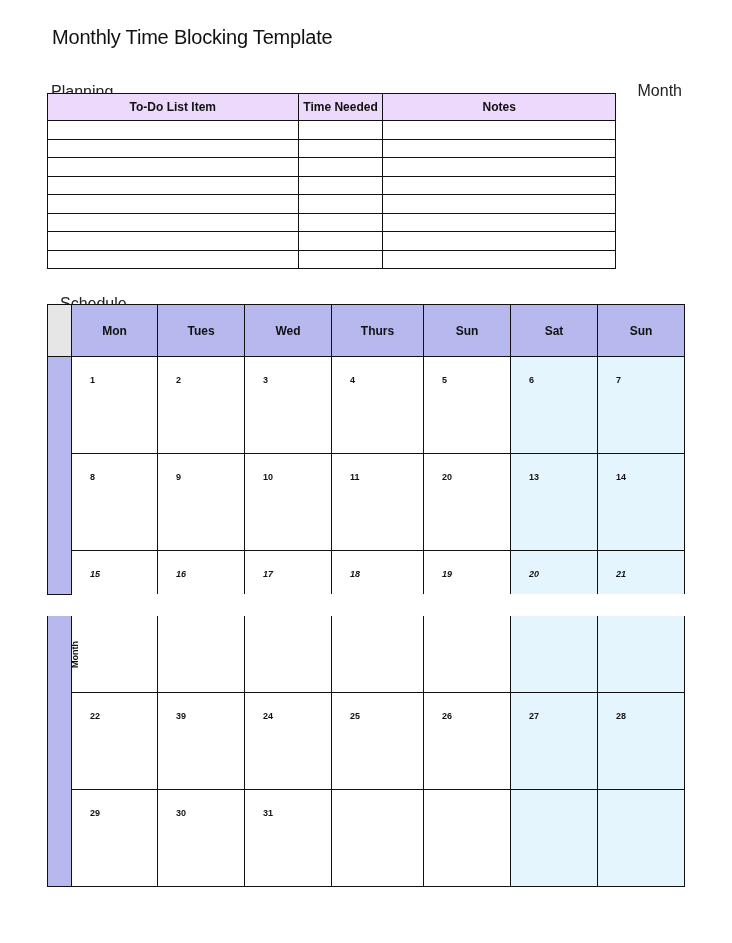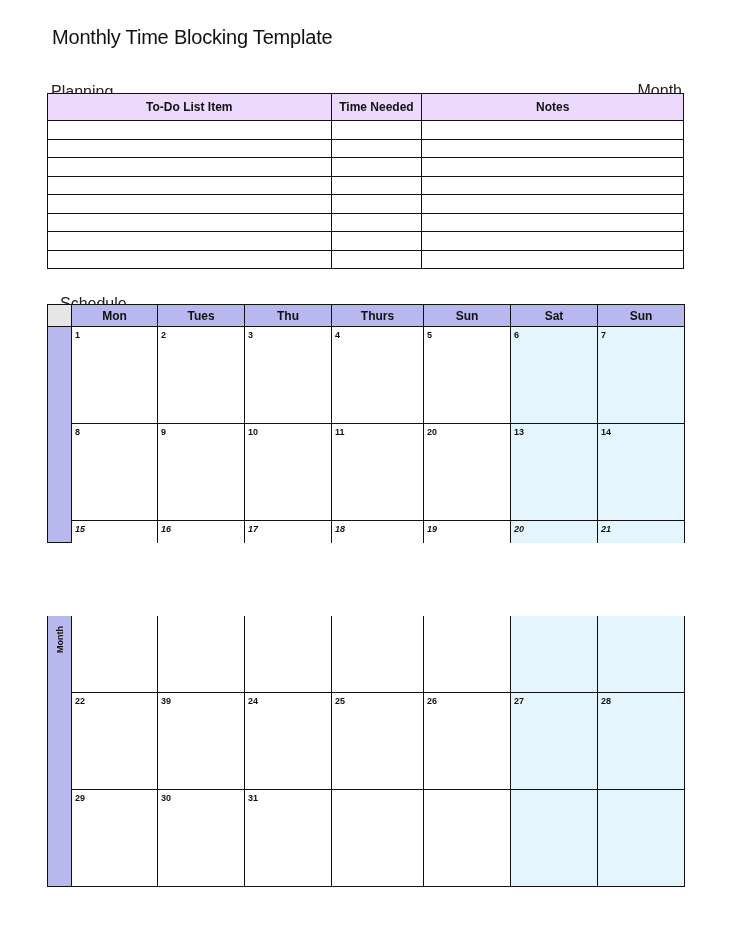--- a/index.html
+++ b/index.html
@@ -5,27 +5,27 @@
   html, body { margin:0; padding:0; background:#ffffff; }
   body { width:732px; height:943px; position:relative; overflow:hidden;
          font-family:"Liberation Sans", "DejaVu Sans", sans-serif; color:#111; }
   .title { position:absolute; left:52px; top:26px; font-size:20px; font-weight:normal; letter-spacing:-0.2px; }
   .sec-label { position:absolute; font-size:16px; color:#222;margin-top:16px; }
   #planning-label { left:51px; top:67px; }
   #month-label { right:50px; top:66px; }
   #schedule-label { left:60px; top:279px; }
 
   table { border-collapse:collapse; position:absolute; }
-  .plan { left:47px; top:93px; width:637px; }
+  .plan { left:47px; top:93px; width:569px; }
   .plan td, .plan th { border:1.5px solid #111; padding:0; }
   .plan th { background:#ecd9fc; height:26px; font-size:12px; font-weight:bold; text-align:center; }
   .plan td { height:17.5px; background:#fff; }
 
   .sched { left:47px; width:637px; table-layout:fixed; }
-  .sched td, .sched th { border:1.5px solid #111; padding:0; vertical-align:top; }
+  .sched td, .sched th { border:1.5px solid #111; padding:15px; vertical-align:top; }
   .sched th { background:#b7b9ee; height:21px; font-size:12px; font-weight:bold; text-align:center; vertical-align:middle; }
   .sched th.corner { background:#e6e6e6; }
   .sched td.side { background:#b7b9ee; }
   .sched td.day { background:#fff; }
   .sched td.wkend { background:#e5f5fd; }
   .daynum { display:block; font-size:9px; font-weight:bold; padding:3px 0 0 3px; }
 
   #sched-top { top:304px; }
   #sched-bottom { top:616px; }
   .wk { height:97px; }
@@ -106,21 +106,21 @@
       <col style="width:92px">
       <col style="width:87px">
       <col style="width:87px">
       <col style="width:87px">
     </colgroup>
   <tbody>
       <tr>
     <th class="corner"></th>
     <th>Mon</th>
     <th>Tues</th>
-    <th>Thu</th>
+    <th>Wed</th>
     <th>Thurs</th>
     <th>Sun</th>
     <th>Sat</th>
     <th>Sun</th>
   </tr>
   <tr class="wk">
     <td class="side" rowspan="3"></td>
     <td class="day">
           <span class="daynum">1</span>
         </td>

